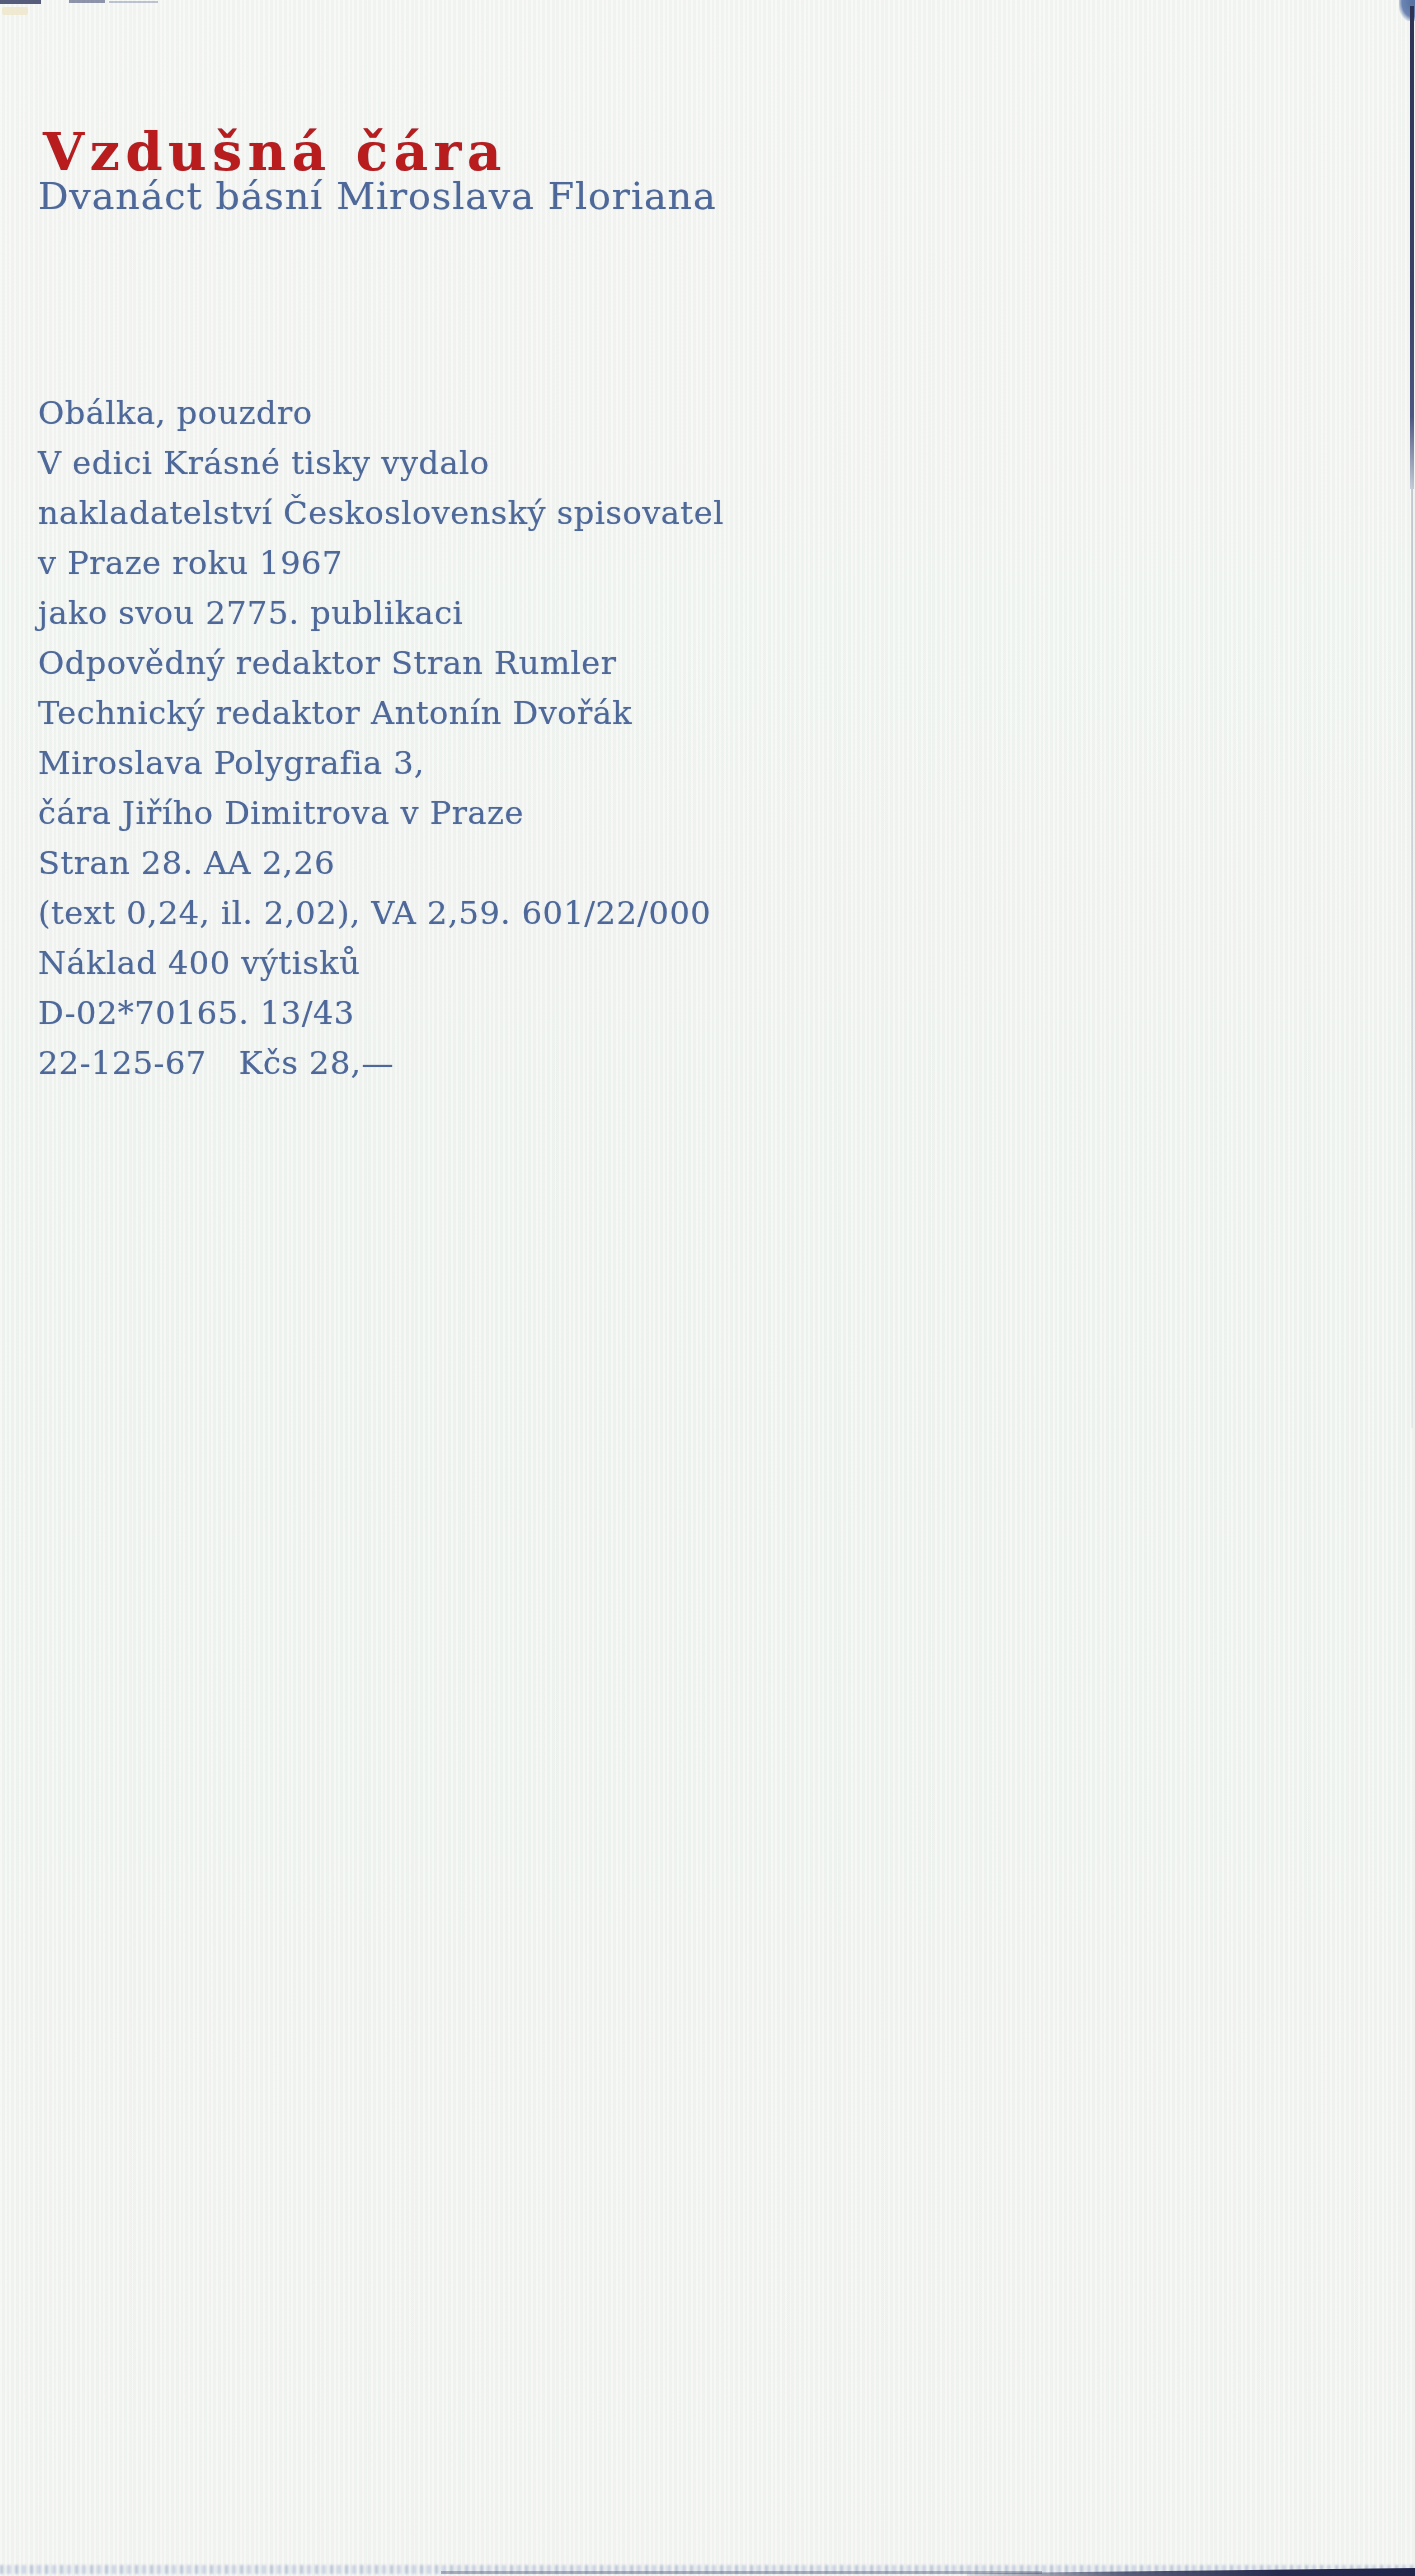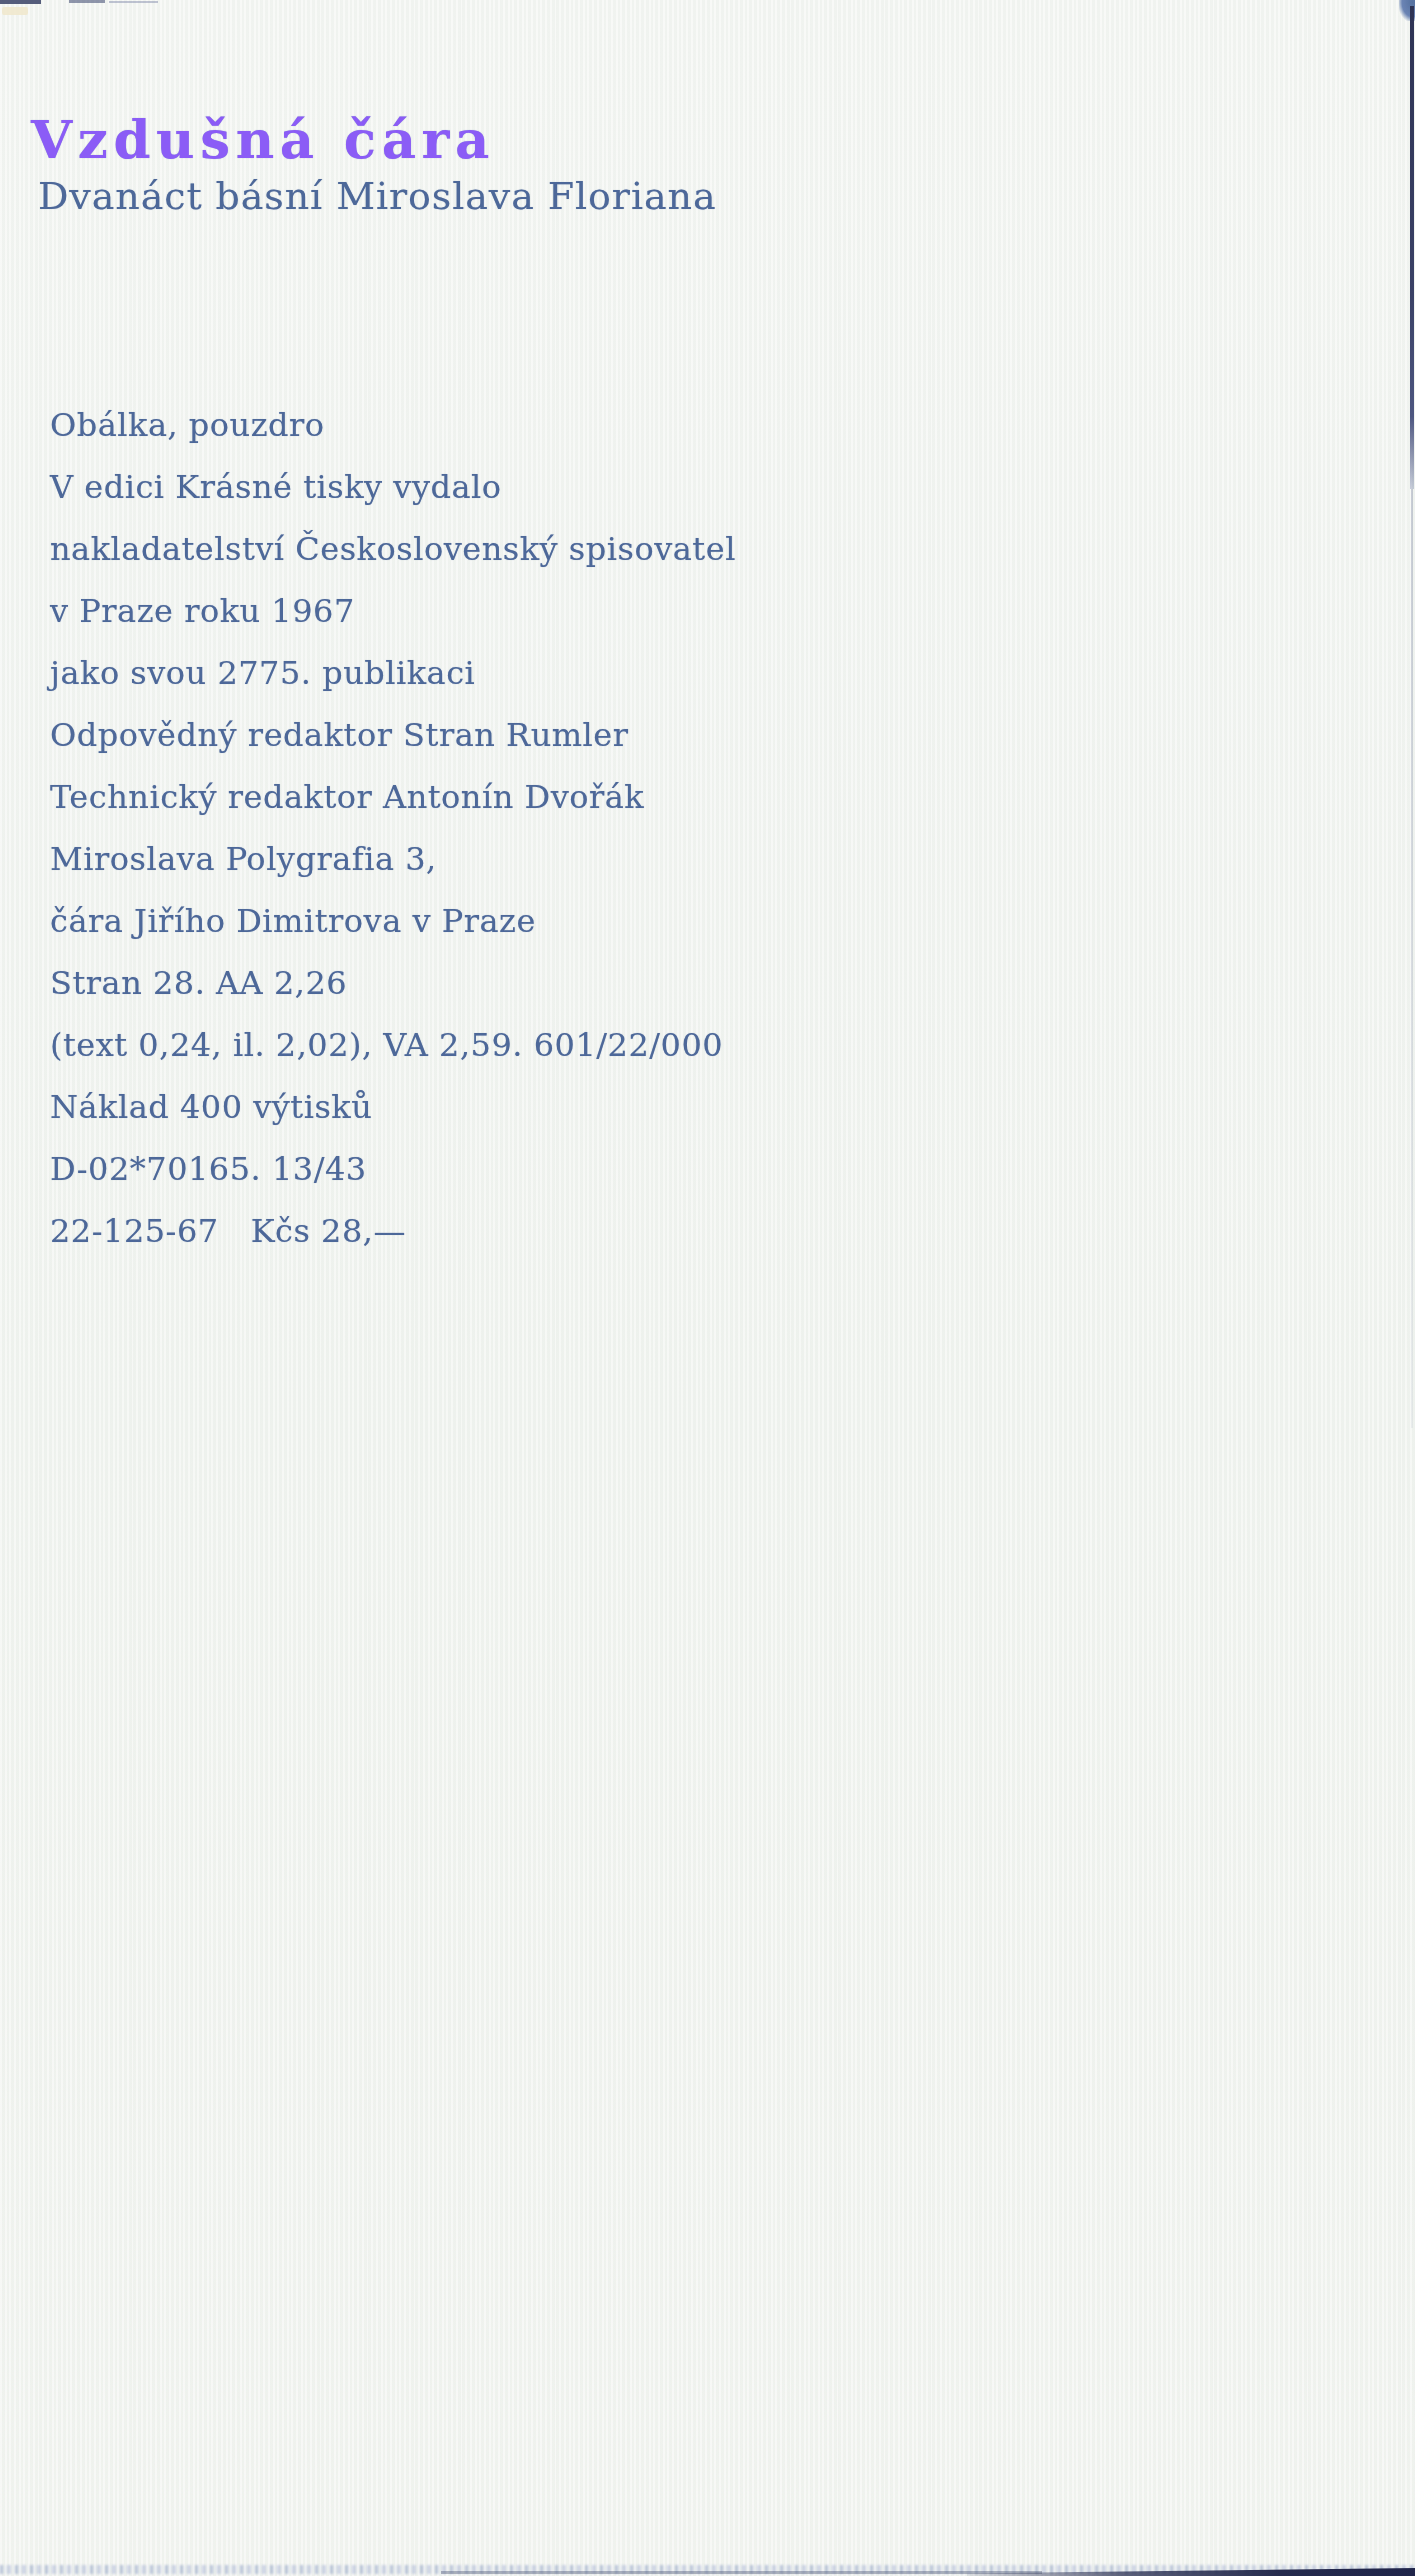--- a/index.html
+++ b/index.html
@@ -25,26 +25,26 @@
     inset: 0;
   }
 
   
   .title-block {
     position: absolute;
     left: 31px;
     top: 109px;
   }
   .book-title {
-    margin: 0;
+    margin: 12px;
     font-size: 53px;
     line-height: 60px;
     font-weight: 700;
     letter-spacing: 5.6px;
-    color: #8b5cf6;
+    color: #b91c1c;
     text-shadow: 0 0 0.9px rgba(84,116,170,0.55);
   }
   .subtitle-block {
     position: absolute;
     left: 38px;
     top: 171px;
   }
   .subtitle-line {
     margin: 0;
     font-size: 38px;
@@ -54,21 +54,21 @@
     color: #4d6899;
     text-shadow: 0 0 0.9px rgba(77,104,153,0.45);
   }
 
   .colophon {
     position: absolute;
     left: 38px;
     top: 388px;
   }
   .colophon-line {
-    margin: 12px;
+    margin: 0;
     font-size: 32px;
     line-height: 50px;
     font-weight: 400;
     letter-spacing: 0.5px;
     color: #4d6899;
     text-shadow: 0 0 0.9px rgba(77,104,153,0.45);
     white-space: pre;
   }
   .price-gap {
     display: inline-block;

